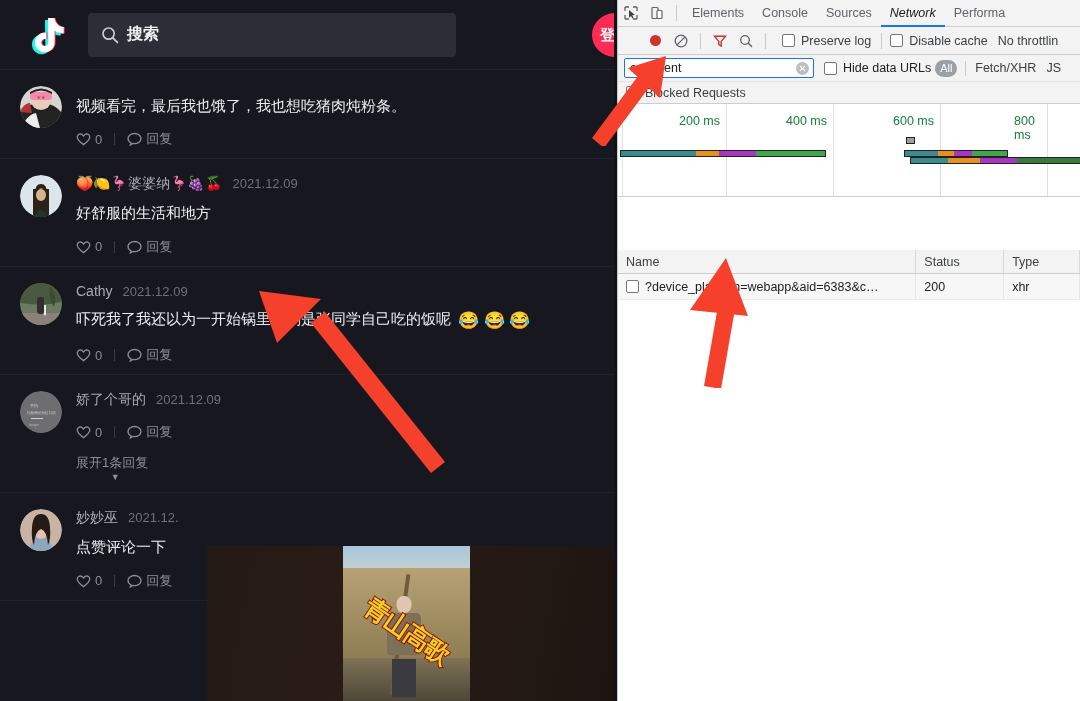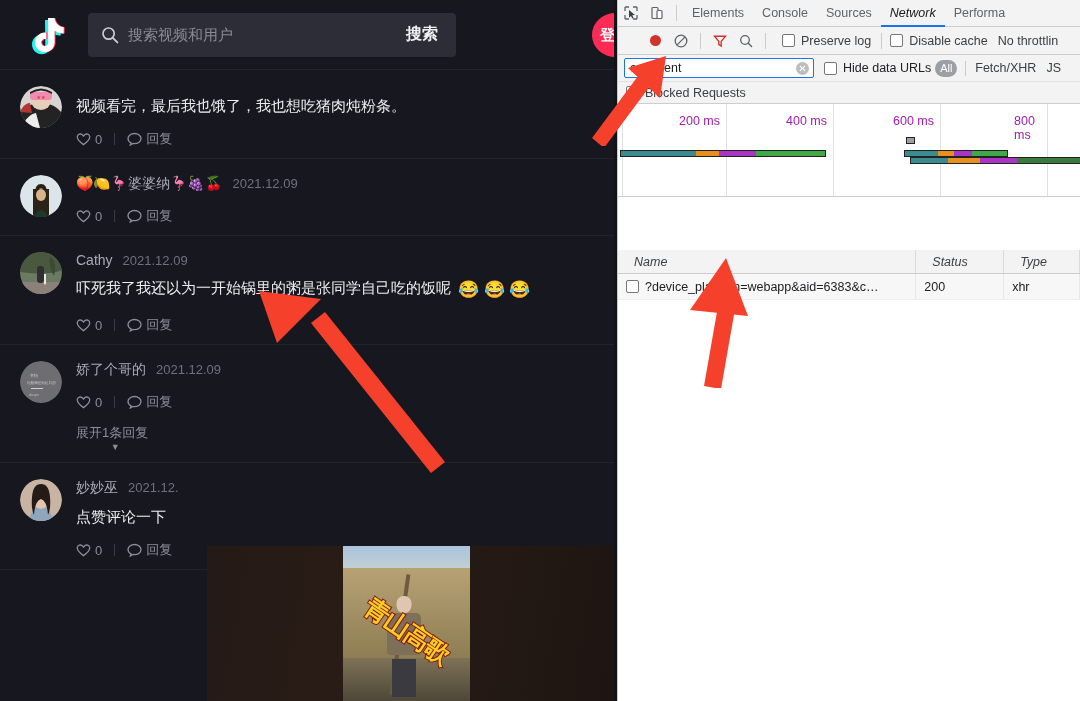--- a/index.html
+++ b/index.html
@@ -249,29 +249,29 @@
 
   
   #dt-overview {
     position: relative;
     height: 93px;
     background: #fff;
     border-bottom: 1px solid #cdcdcd;
     overflow: hidden;
   }
   .ovgrid { position:absolute; top:0; bottom:0; width:1px; background:#e0e0e0; }
-  .ovlabel { position:absolute; top:10px; font-size:12.5px; color:#a21caf; transform:translateX(-100%); padding-right:6px;}
+  .ovlabel { position:absolute; top:10px; font-size:12.5px; color:#15803d; transform:translateX(-100%); padding-right:6px;}
   .ovbar { position:absolute; height:7px; border:1px solid #222; box-sizing:border-box; }
   .seg { position:absolute; top:0; bottom:0; }
   #dt-thead {
     height: 24px; background:#f3f3f3;
     border-bottom:1px solid #cdcdcd;
     display:flex; align-items:center; font-size:12.5px; color:#3c4043;
   }
-  .th { padding-left: 16px; border-right:1px solid #dadada; height:100%; line-height:24px; overflow:hidden;font-style:italic;}
+  .th { padding-left: 8px; border-right:1px solid #dadada; height:100%; line-height:24px; overflow:hidden;}
   .tr { height: 26px; display:flex; align-items:center; font-size:12.5px; color:#202124;
         border-bottom:1px solid #eee; background:#f7f7f7;}
   .td { padding-left: 8px; height:100%; line-height:26px; overflow:hidden; white-space:nowrap;
         text-overflow: ellipsis; border-right:1px solid #e8e8e8;}
   .rowcbx { width:13px; height:13px; border:1px solid #767676; border-radius:2px;
             background:#fff; margin: 0 6px 0 8px; flex:0 0 auto; }
 
   
   .arrow { position:absolute; pointer-events:none; }
 </style>
@@ -303,21 +303,20 @@
         </svg>
       </div>
 
       <div id="search-wrap">
         <span id="search-icon">
           <svg width="18" height="18" viewBox="0 0 18 18">
             <circle cx="7.6" cy="7.6" r="5.6" fill="none" stroke="#C9CAD2" stroke-width="1.7"></circle>
             <line x1="11.8" y1="11.8" x2="16.4" y2="16.4" stroke="#C9CAD2" stroke-width="1.9" stroke-linecap="round"></line>
           </svg>
         </span>
-        <input id="search-input" type="text" placeholder="搜索视频和用户" value="" style="">
         <button id="search-btn">搜索</button>
       </div>
 
       <button id="login-btn">登录</button>
     </div>
 
     <div id="comment-list">
 
       <div class="comment">
         <div class="avatar">
@@ -362,20 +361,21 @@
             <ellipse cx="21" cy="20" rx="5" ry="6" fill="#d8b48a"></ellipse>
             <path d="M15 18 q6 -9 12 0 q0 -9 -6 -9 q-6 0 -6 9z" fill="#2a2015"></path>
             <path d="M14 42 q7 -14 14 0z" fill="#1d3b2a"></path>
           </svg>
         </div>
         <div class="cbody">
           <div class="crow1">
             <span class="cname emoji">🍑🍋🦩婆婆纳🦩🍇🍒</span>
             <span class="cdate">2021.12.09</span>
           </div>
+          <div class="ctext">好舒服的生活和地方</div>
           <div class="cactions">
             <span class="act">
               <svg width="15" height="14" viewBox="0 0 15 14">
                 <path d="M7.5 12.6 C2 8.7 0.8 6.4 1.4 4.2 C1.9 2.3 4.4 1.3 6 2.6 L7.5 4 L9 2.6
                          C10.6 1.3 13.1 2.3 13.6 4.2 C14.2 6.4 13 8.7 7.5 12.6z" fill="none" stroke="#8C8D97" stroke-width="1.3"></path>
               </svg>
               <span>0</span>
             </span>
             <span class="vdiv"></span>
             <span class="act">

